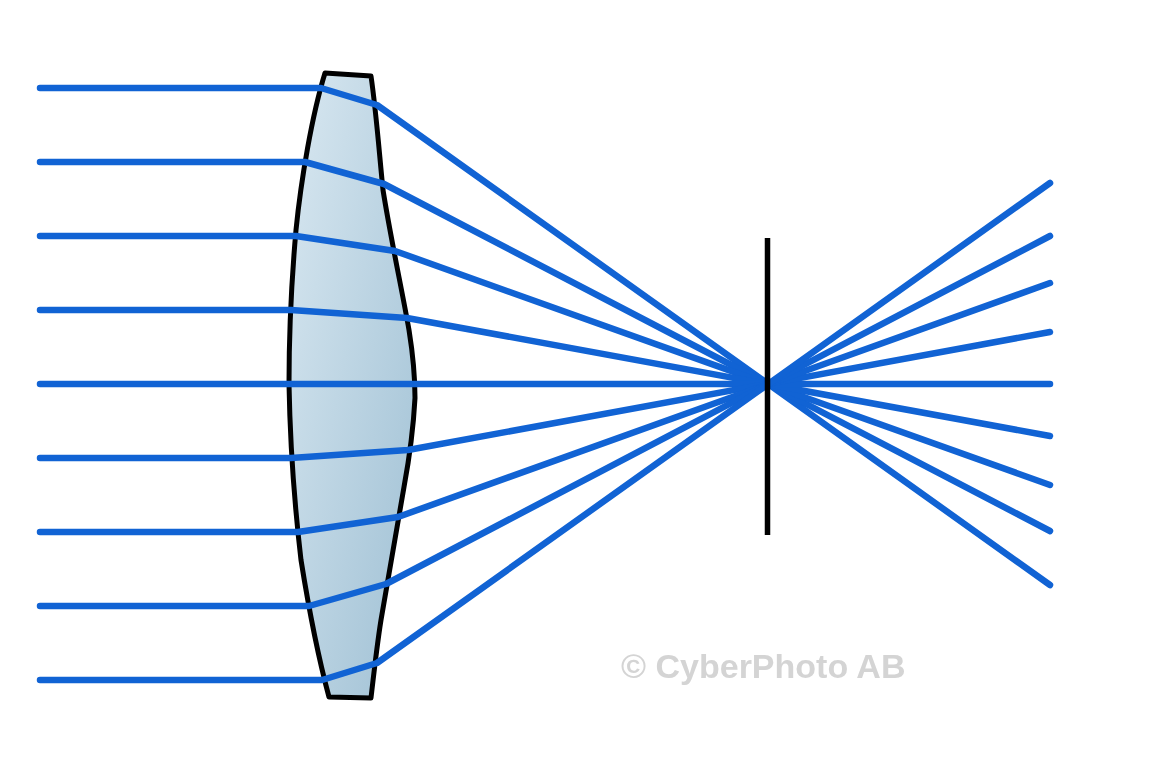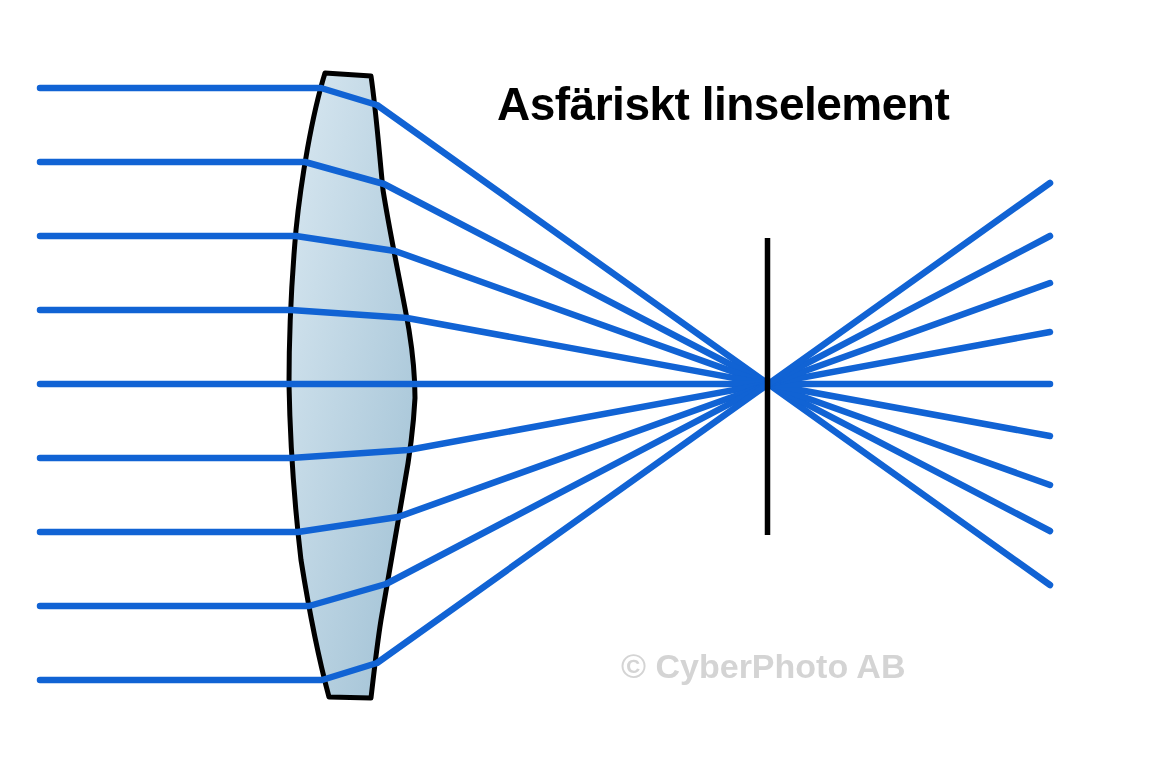--- a/index.html
+++ b/index.html
@@ -61,17 +61,16 @@
         <polyline points="40,310 291,310 407,318 1050,436" fill="none" stroke="#1163d4" stroke-width="6.5" stroke-linecap="round" stroke-linejoin="round"></polyline>
         <polyline points="40,384 289,384 1050,384" fill="none" stroke="#1163d4" stroke-width="6.5" stroke-linecap="round" stroke-linejoin="round"></polyline>
         <polyline points="40,458 291,458 408,450 1050,332" fill="none" stroke="#1163d4" stroke-width="6.5" stroke-linecap="round" stroke-linejoin="round"></polyline>
         <polyline points="40,532 298,532 398,517 1050,283" fill="none" stroke="#1163d4" stroke-width="6.5" stroke-linecap="round" stroke-linejoin="round"></polyline>
         <polyline points="40,606 309,606 386,584 1050,236" fill="none" stroke="#1163d4" stroke-width="6.5" stroke-linecap="round" stroke-linejoin="round"></polyline>
         <polyline points="40,680 322,680 377,663 1050,183" fill="none" stroke="#1163d4" stroke-width="6.5" stroke-linecap="round" stroke-linejoin="round"></polyline>
       </g>
     <line id="film-plane" x1="767.5" x2="767.5" y1="238" y2="535" stroke="#000000" stroke-width="5.5"></line>
   </svg>
 
-  <div class="title">Asfäriskt linselement</div>
 
   <div class="watermark">© CyberPhoto AB</div>
 
 </div>
 
 </body></html>

